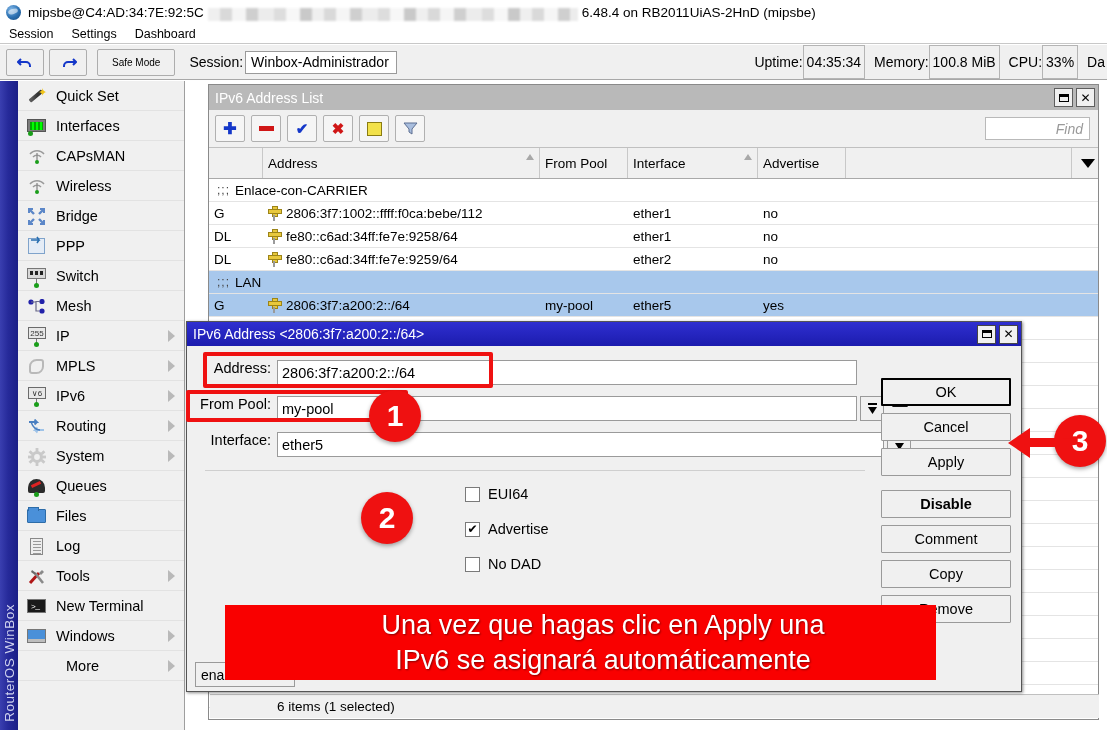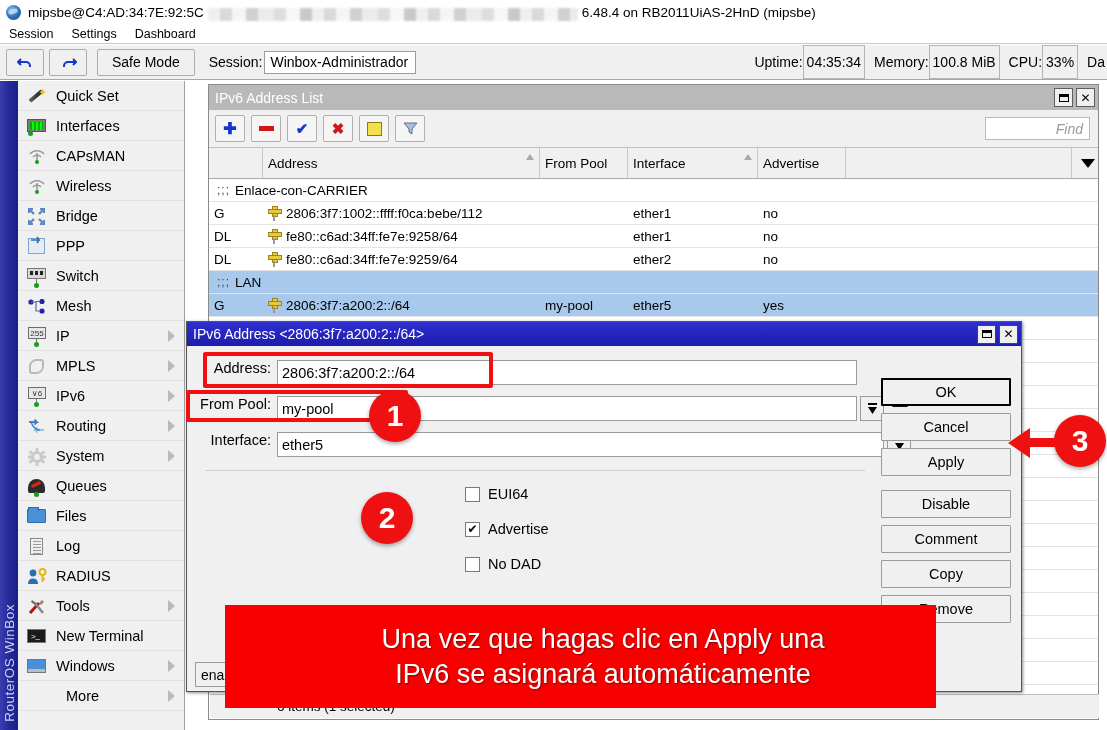--- a/index.html
+++ b/index.html
@@ -50,21 +50,21 @@
     background:#f0f0f0; border-bottom:1px solid #a8a8a8;
     display:flex; align-items:center; padding-left:6px; font-size:13.5px;
   }
   .tbtn {
     width:38px; height:27px; background:#f0f0f0; border:1px solid #adadad;
     border-radius:2px; margin-right:5px; display:flex; align-items:center; justify-content:center;
     color:#1437c9; font-size:15px;
   }
   .safemode {
     height:27px; padding:0 14px; background:#f0f0f0; border:1px solid #adadad; border-radius:2px;
-    display:flex; align-items:center; font-size:14px; margin-right:14px; margin-left:5px;
+    display:flex; align-items:center; font-size:10px; margin-right:14px; margin-left:5px;
   }
   .tb-label { font-size:14px; margin-right:2px; }
   .tb-field {
     height:23px; background:#fff; border:1px solid #9a9a9a; padding:0 5px;
     display:flex; align-items:center; font-size:14px; min-width:152px;text-align:right;
   }
   .tb-right { margin-left:auto; display:flex; align-items:center; padding-right:2px; font-size:14px; }
   .tb-right .lbl { margin-left:9px; }
   .tb-right .val {
     background:#f0f0f0; border:1px solid #b4b4b4; padding:16px 3px; height:21px;
@@ -227,21 +227,21 @@
   .dlgbtn.primary{border:2px solid #000;}
 
   .dlg-status{position:absolute;left:8px;bottom:6px;height:25px;width:100px;background:#f0f0f0;
     border:1px solid #9a9a9a;display:flex;align-items:center;padding-left:5px;font-size:14px;}
 
   
   .hl-box{position:absolute;border:4px solid #ef1111;border-radius:2px;pointer-events:none;}
   .badge{position:absolute;width:52px;height:52px;border-radius:50%;background:#ef1111;
     color:#fff;font-size:30px;font-weight:bold;display:flex;align-items:center;justify-content:center;
     box-shadow:0 2px 4px rgba(0,0,0,.35); font-family:"Liberation Sans",sans-serif;}
-  .banner{position:absolute;left:225px;top:605px;width:711px;height:103px;background:#f90000;
+  .banner{position:absolute;left:225px;top:605px;width:711px;height:75px;background:#f90000;
     color:#fff;display:flex;flex-direction:column;align-items:center;justify-content:center;
     font-size:27px;line-height:35px;text-align:center;
     text-shadow:1px 1px 2px rgba(0,0,0,.45);padding-left:45px;}
   .arrow-red{position:absolute;}
 </style>
 </head>
 <body>
 
 <div id="root">
 
@@ -441,31 +441,20 @@
       <div class="smi">
         <span class="ico">
           <span class="ic-log">
             <i></i>
           </span>
         </span>
         <span class="lbl">Log</span>
       </div>
       <div class="smi">
         <span class="ico">
-          <svg class="ic-radius" viewBox="0 0 20 17">
-            <circle cx="6" cy="5" r="3.4" fill="#2a6fb0"></circle>
-            <path d="M1 16 q0 -5.5 5 -5.5 q5 0 5 5.5 z" fill="#2a6fb0"></path>
-            <circle cx="15.5" cy="4" r="3" fill="none" stroke="#e0b820" stroke-width="2"></circle>
-            <path d="M15.5 7 V14 M15.5 11 H18" stroke="#e0b820" stroke-width="2" fill="none"></path>
-          </svg>
-        </span>
-        <span class="lbl">RADIUS</span>
-      </div>
-      <div class="smi">
-        <span class="ico">
           <svg class="ic-tools" viewBox="0 0 18 17">
             <path d="M2 15 L11 5" stroke="#b01616" stroke-width="3"></path>
             <path d="M11 5 l3 -3 l2 2 l-3 3 z" fill="#8a8a8a"></path>
             <path d="M15 15 L7 5" stroke="#8a8a8a" stroke-width="2.6"></path>
             <path d="M4 2 l4 3 l-1 2 l-4 -3 z" fill="#6a6a6a"></path>
           </svg>
         </span>
         <span class="lbl">Tools</span>
         <span class="arrow"></span>
       </div>
@@ -671,21 +660,21 @@
       </div>
       <div class="chk-row" style="left:278px; top:210px;">
         <span class="chk"></span>
         <span>No DAD</span>
       </div>
 
       <div class="btncol" id="dlgbtns">
           <div class="dlgbtn primary">OK</div>
           <div class="dlgbtn">Cancel</div>
           <div class="dlgbtn">Apply</div>
-          <div class="dlgbtn" style="margin-top: 14px;">Disable</div>
+          <div class="dlgbtn" style="margin-top: 14px; font-weight: bold;">Disable</div>
           <div class="dlgbtn">Comment</div>
           <div class="dlgbtn">Copy</div>
           <div class="dlgbtn">Remove</div>
         </div>
 
       <div class="dlg-status">enab</div>
     </div>
   </div>
 
   <div class="hl-box" style="left:203px; top:352px; width:290px; height:36px;"></div>

